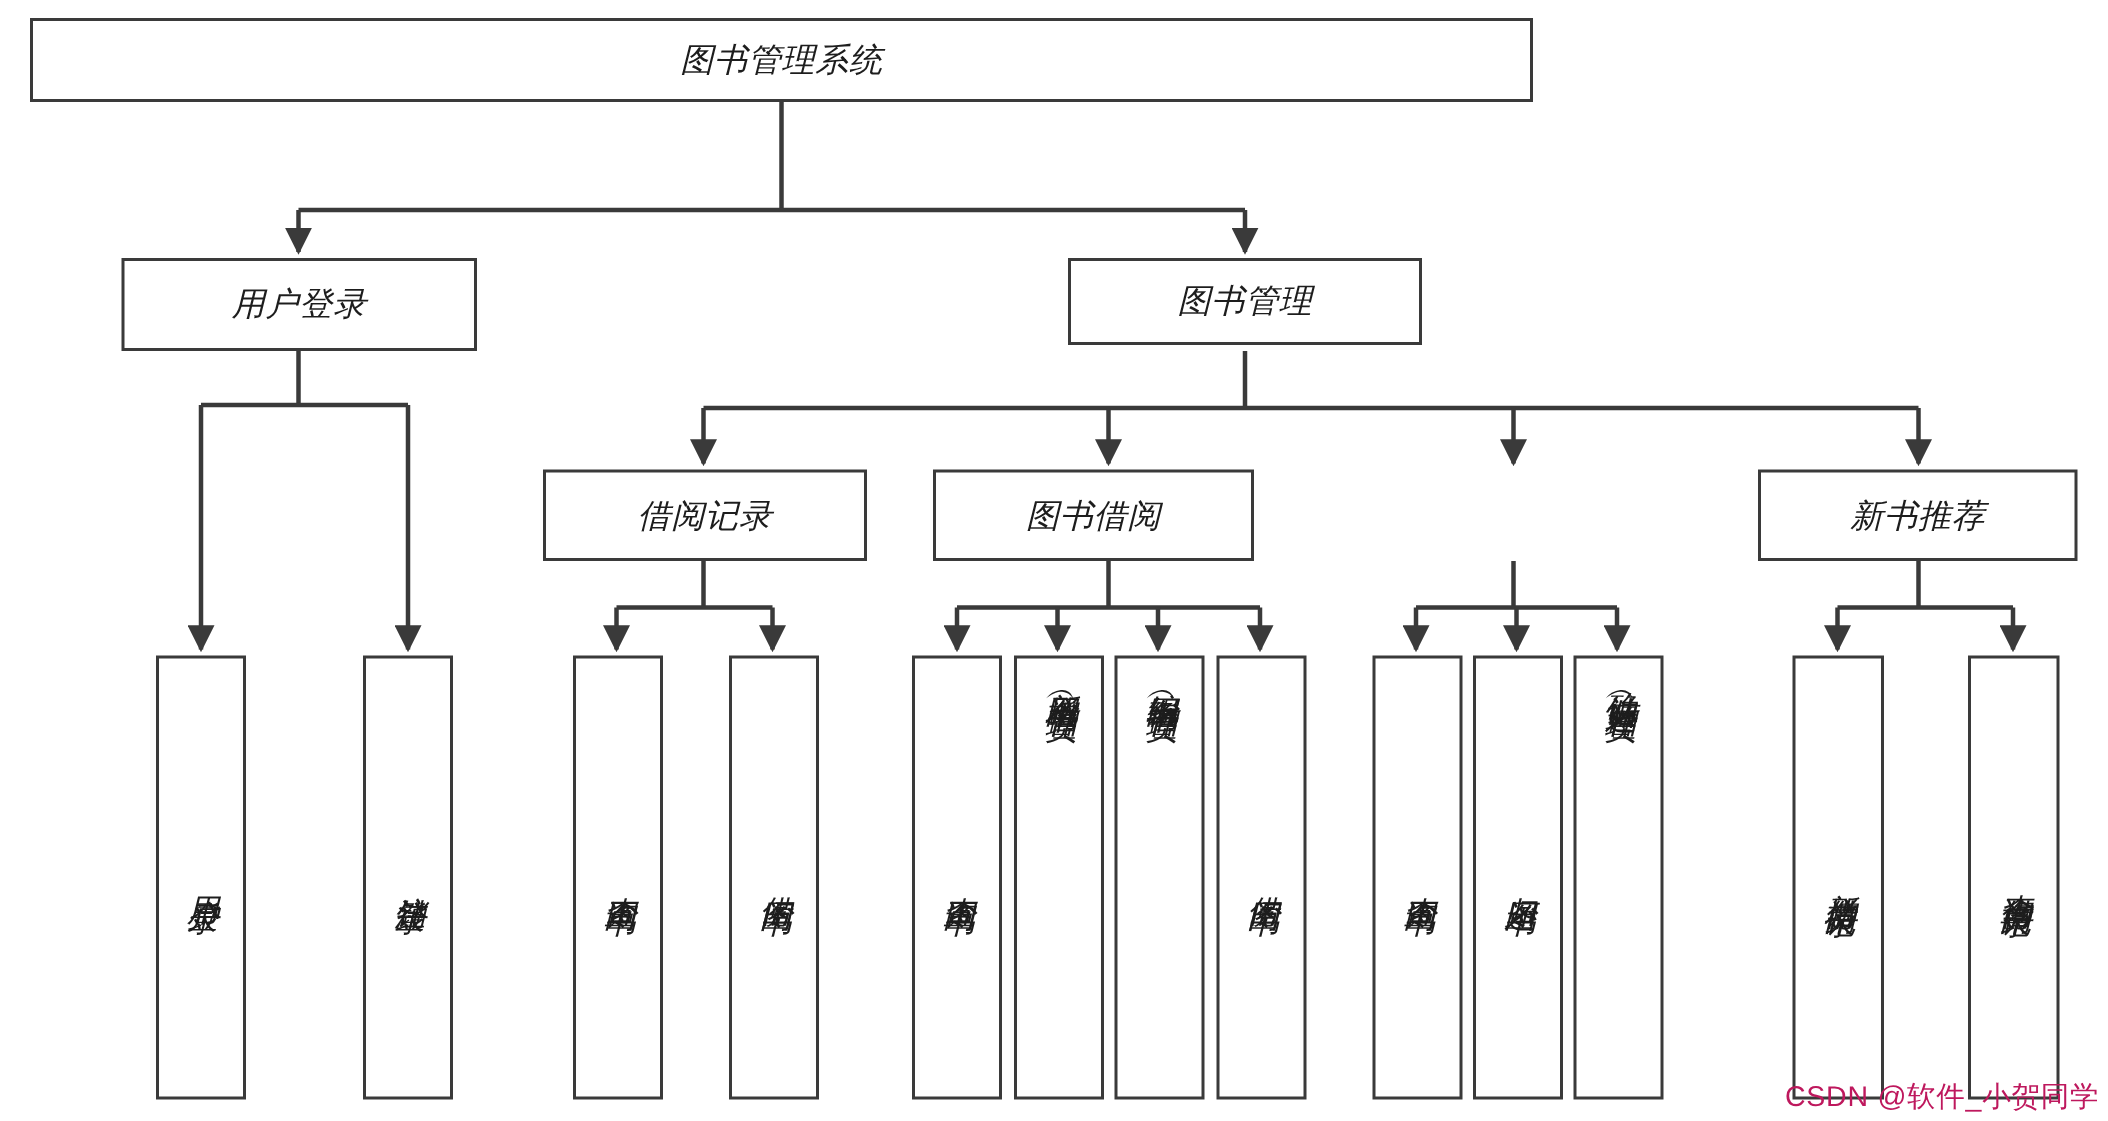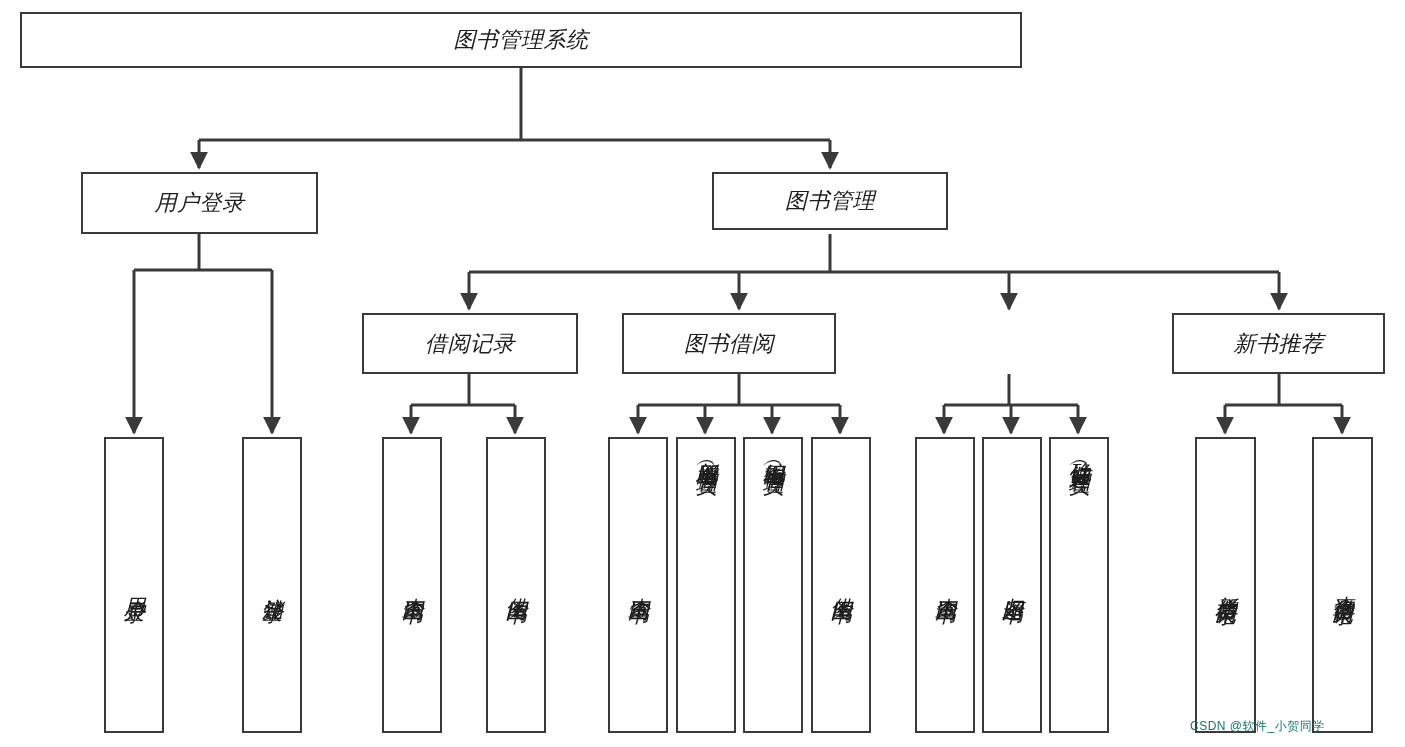--- a/index.html
+++ b/index.html
@@ -53,22 +53,22 @@
     line-height: 1.45;
     letter-spacing: 2px;
     white-space: nowrap;
   }
   .node.vertical.centered {
     align-items: center;
     padding-top: 0;
   }
   .watermark {
     position: absolute;
-    font-size: 12px;
-    color: #0f766e;
+    font-size: 19px;
+    color: #be185d;
     letter-spacing: 0.5px;
     white-space: nowrap;
     pointer-events: none;
   }
 </style>
 </head>
 <body>
 
 <div id="canvas">
 

